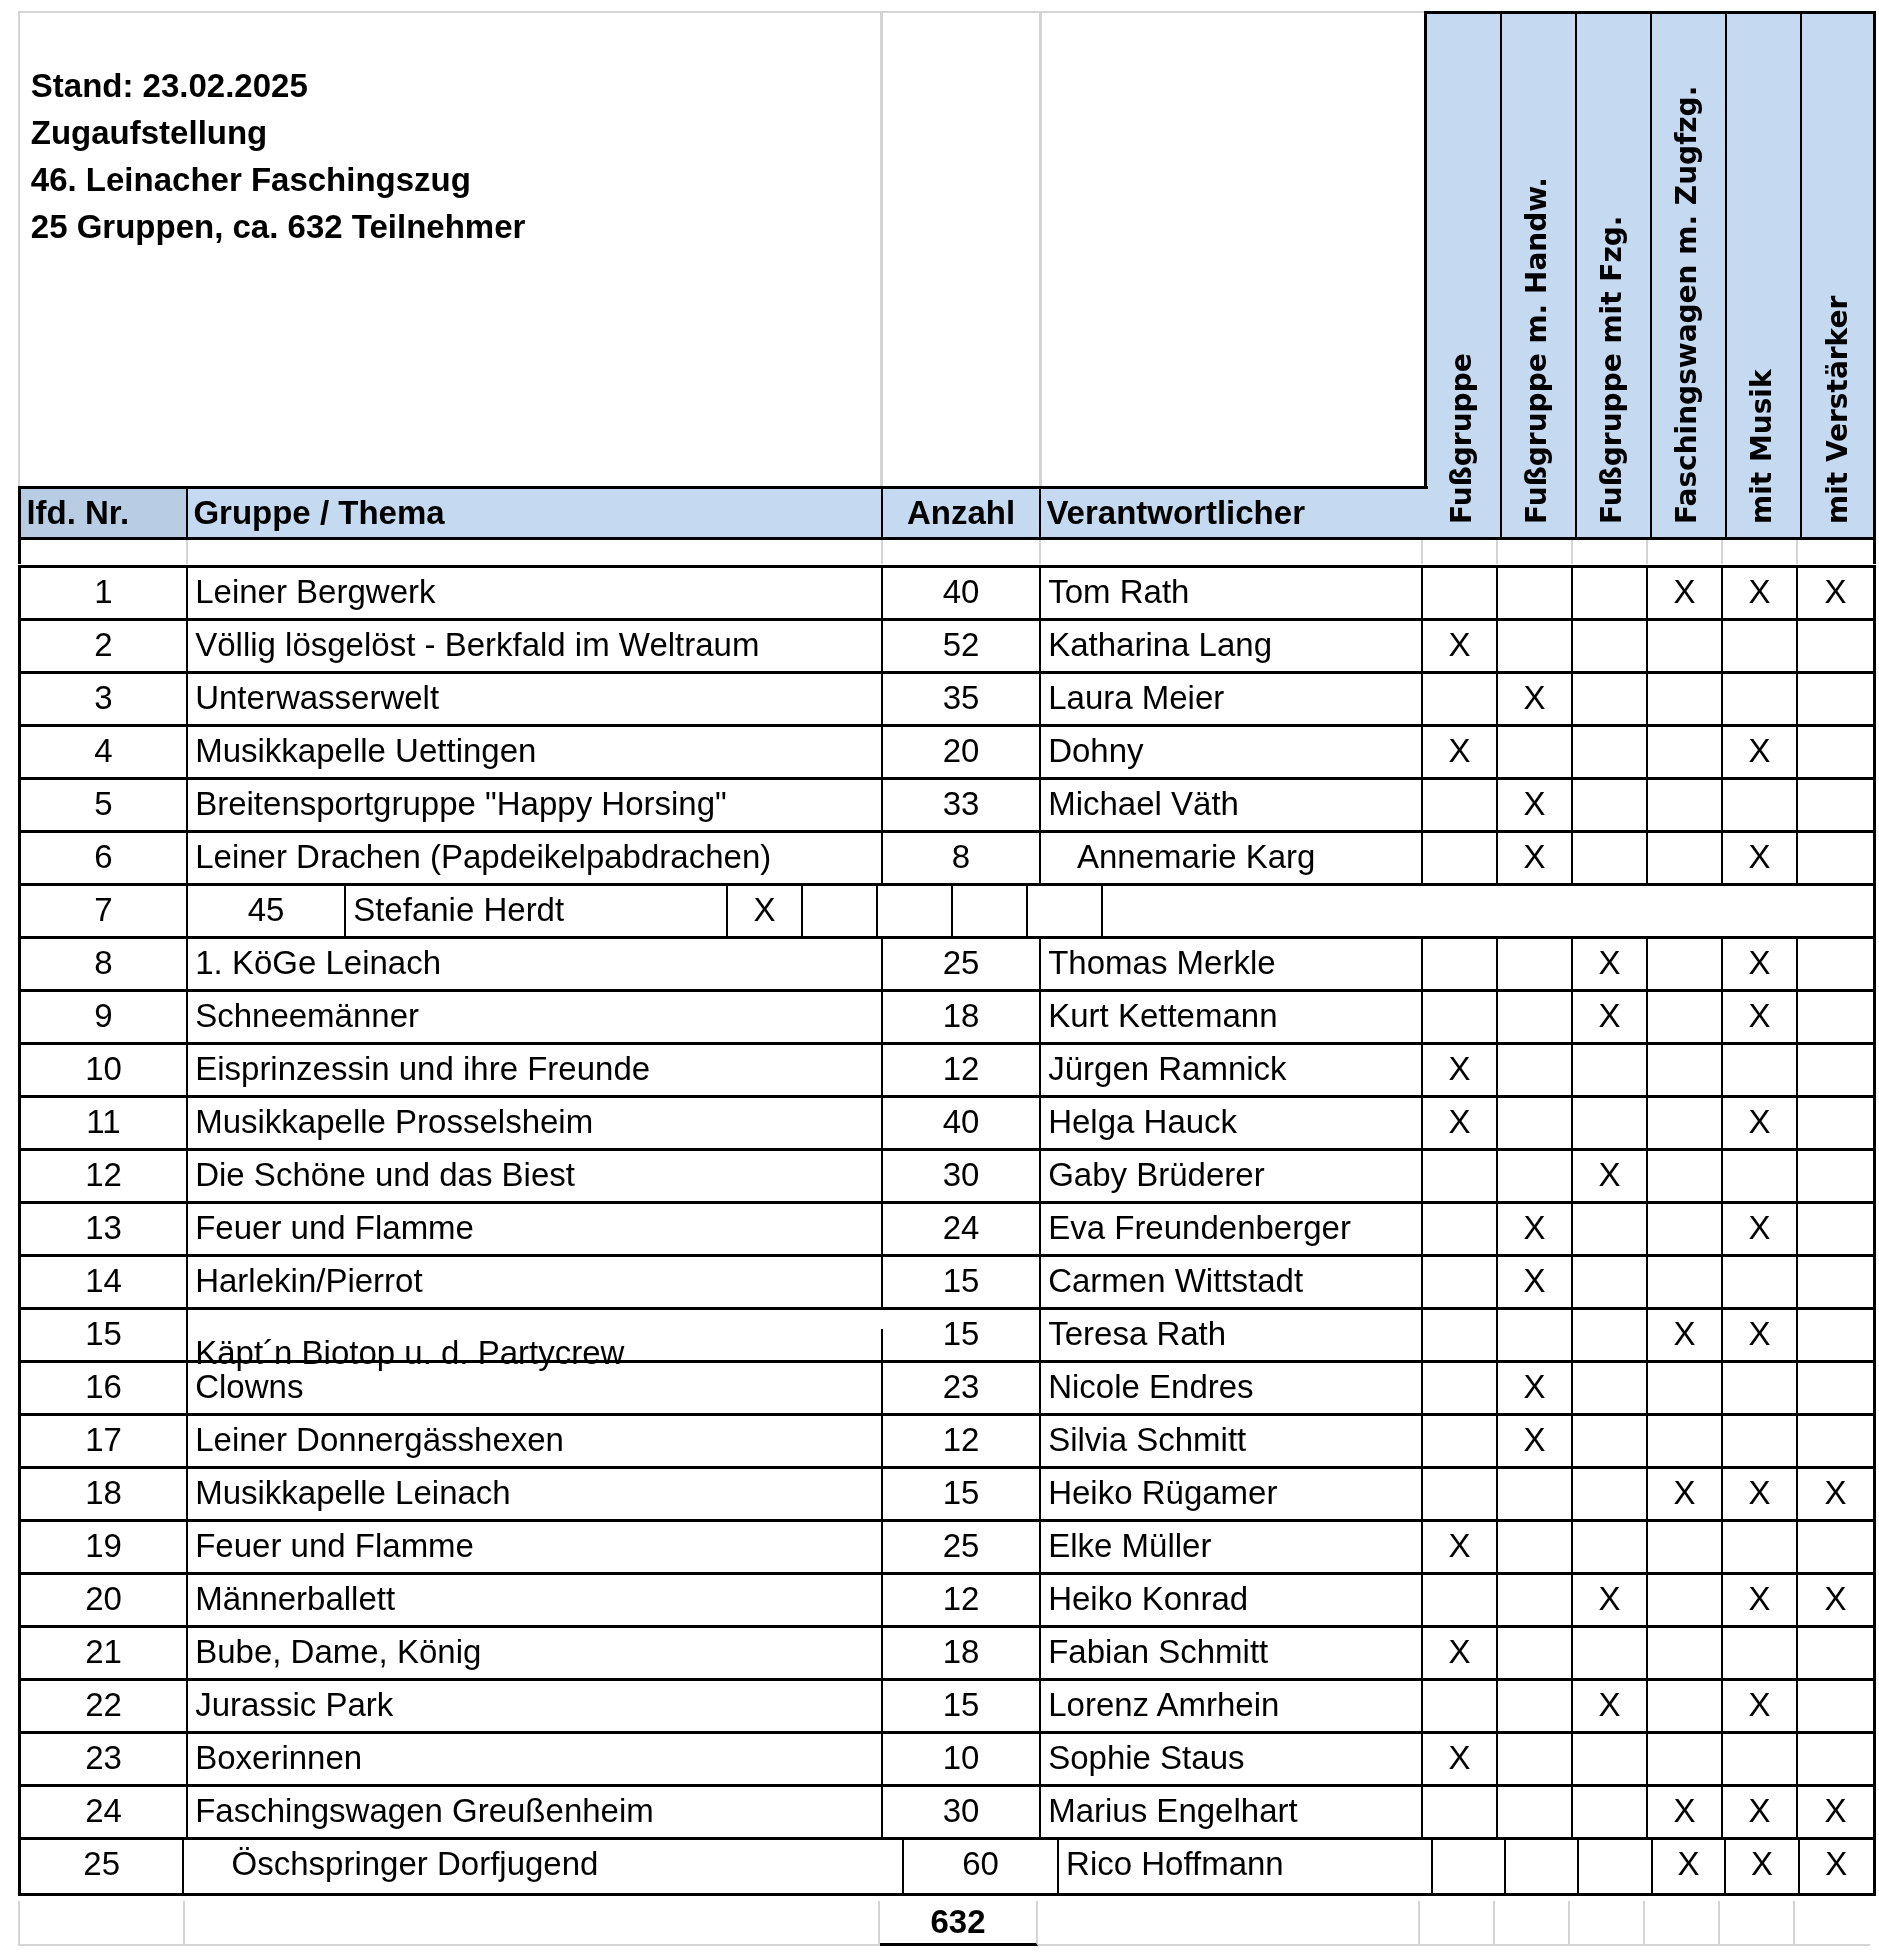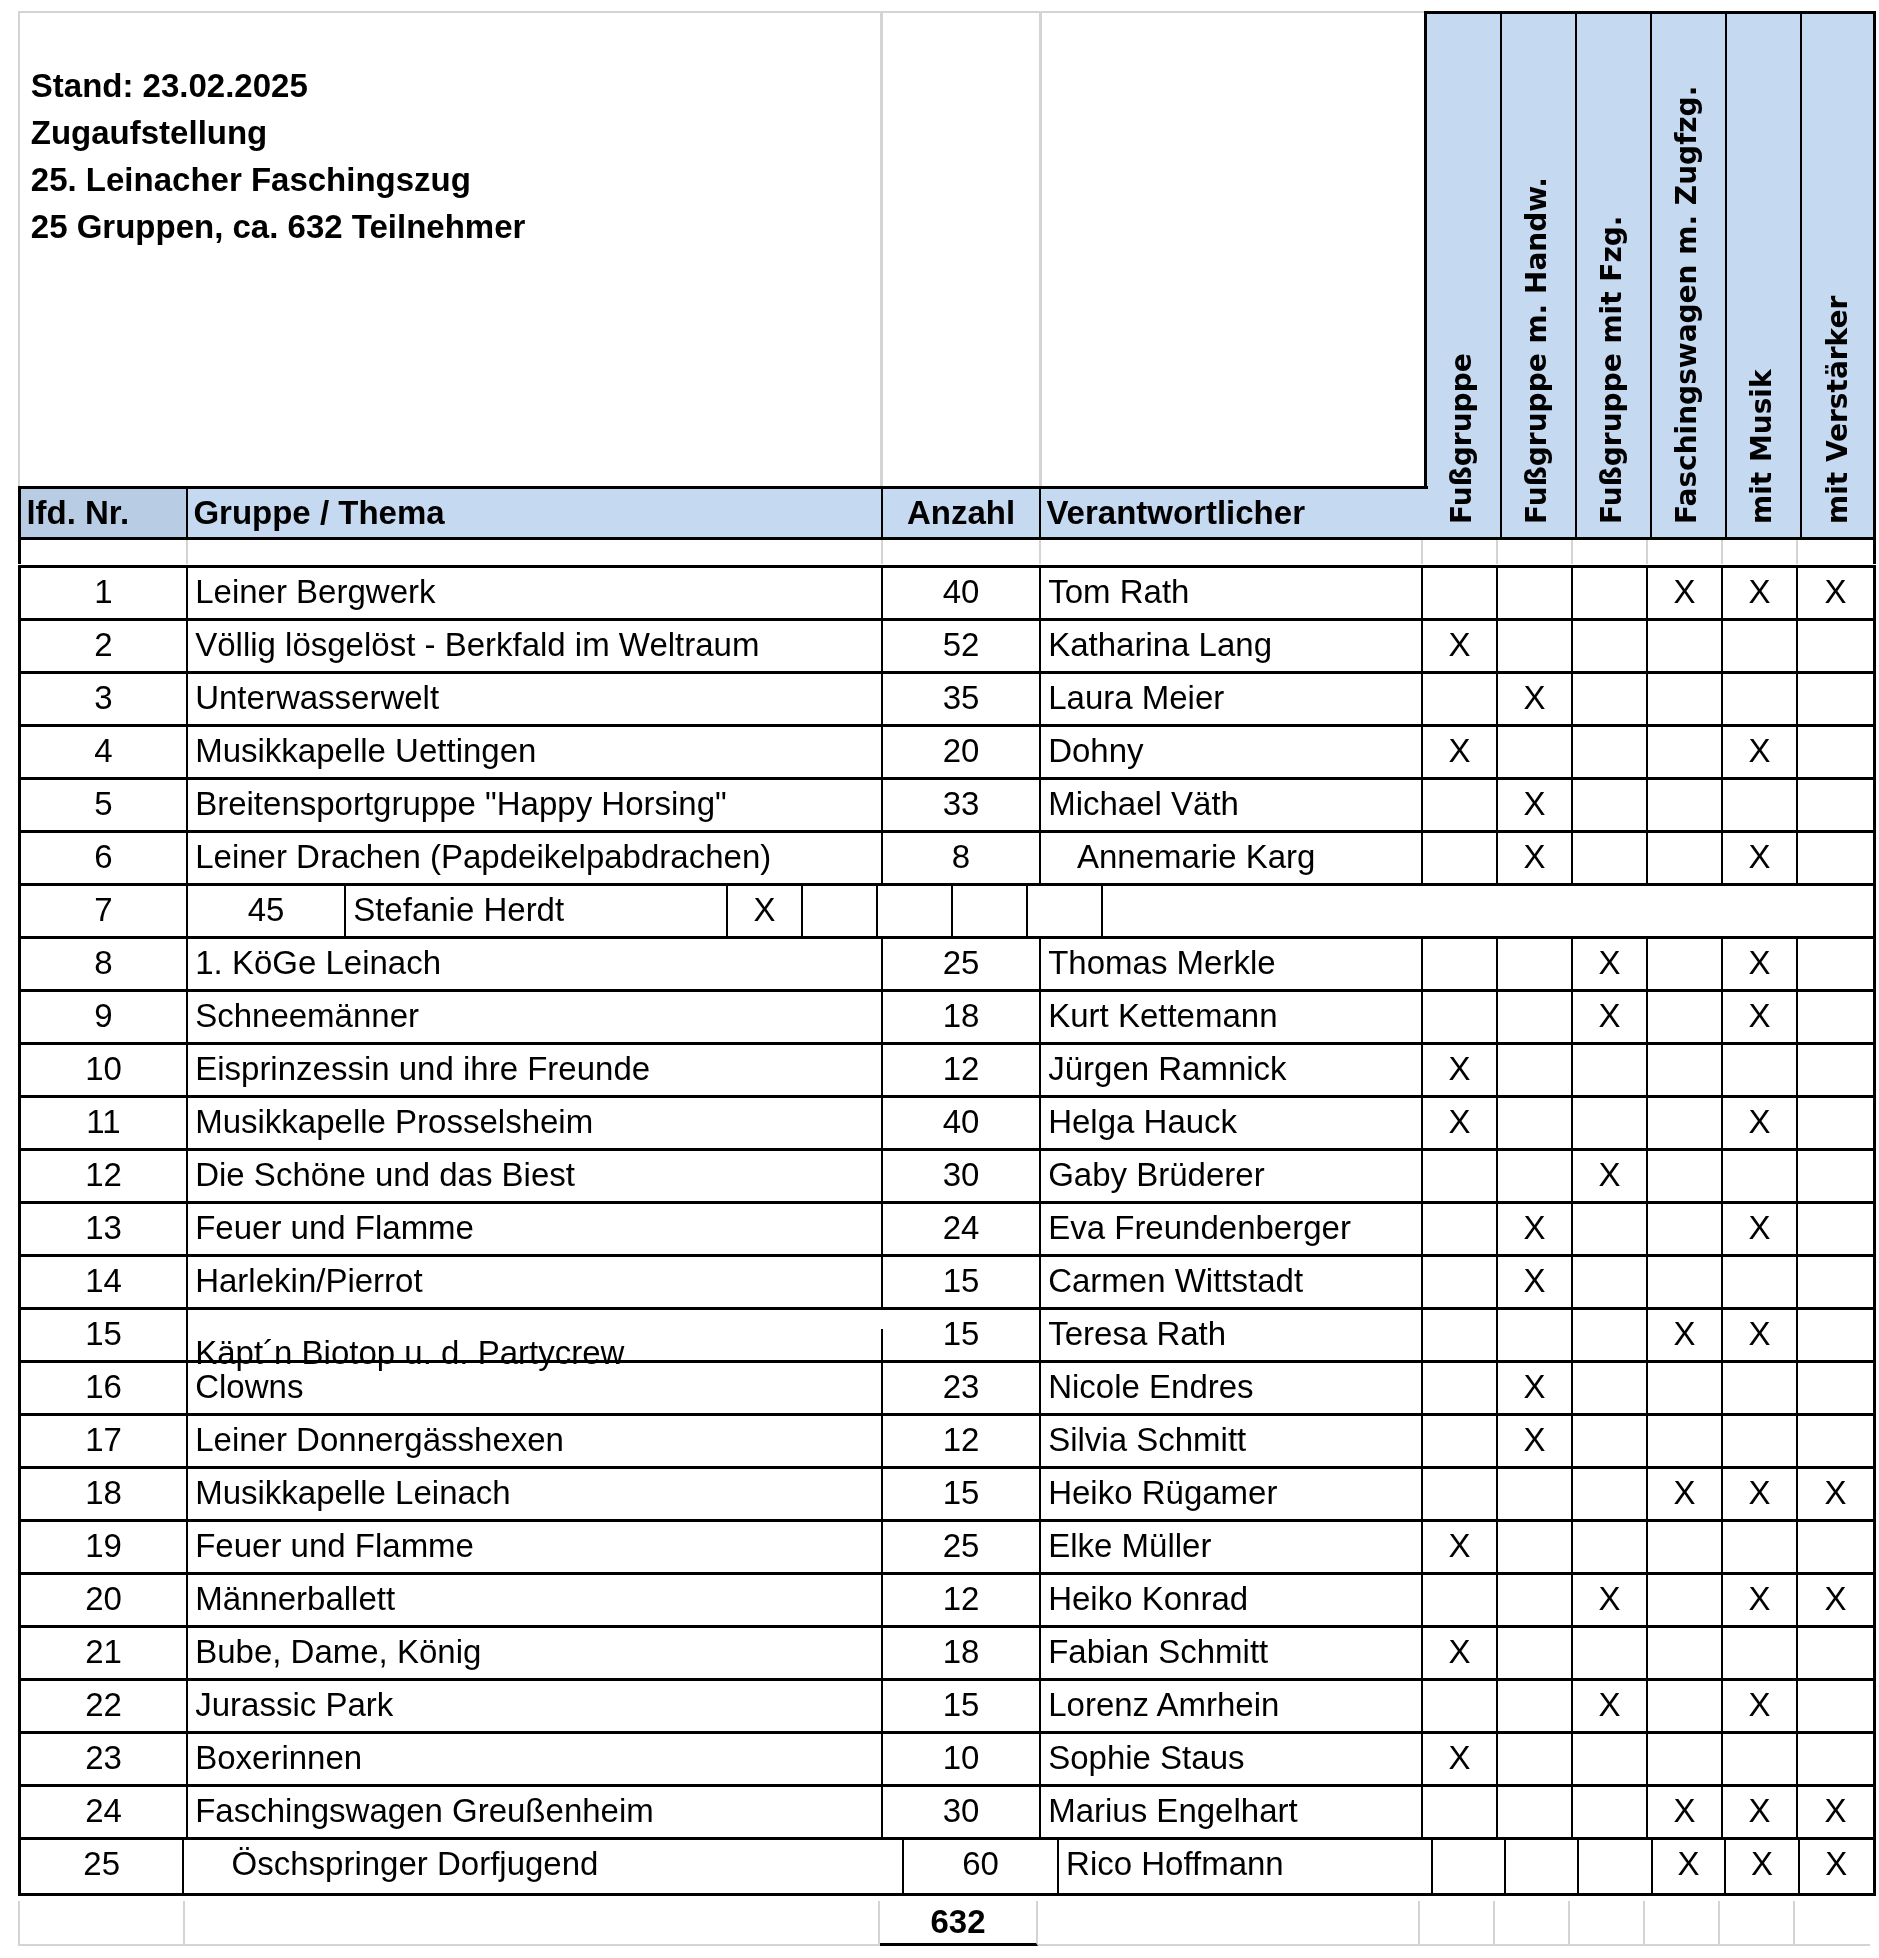--- a/index.html
+++ b/index.html
@@ -65,21 +65,21 @@
 </style>
 </head>
 <body>
 
 <div class="sheet">
 
   <div class="title-block">
     <div class="title-lines">
       <div class="title-line">Stand: 23.02.2025</div>
       <div class="title-line">Zugaufstellung</div>
-      <div class="title-line">25. Leinacher Faschingszug</div>
+      <div class="title-line">46. Leinacher Faschingszug</div>
       <div class="title-line">25 Gruppen, ca. 632 Teilnehmer</div>
     </div>
   </div>
   <div class="grid-v" style="left:862px;height:475px;"></div>
   <div class="grid-v" style="left:1021px;height:475px;"></div>
   <div class="grid-h" style="left:862px;top:0;width:544px;"></div>
 
   <div class="vhead">
     <div class="vhead-cell">
         <span class="vhead-label">Fußgruppe</span>

